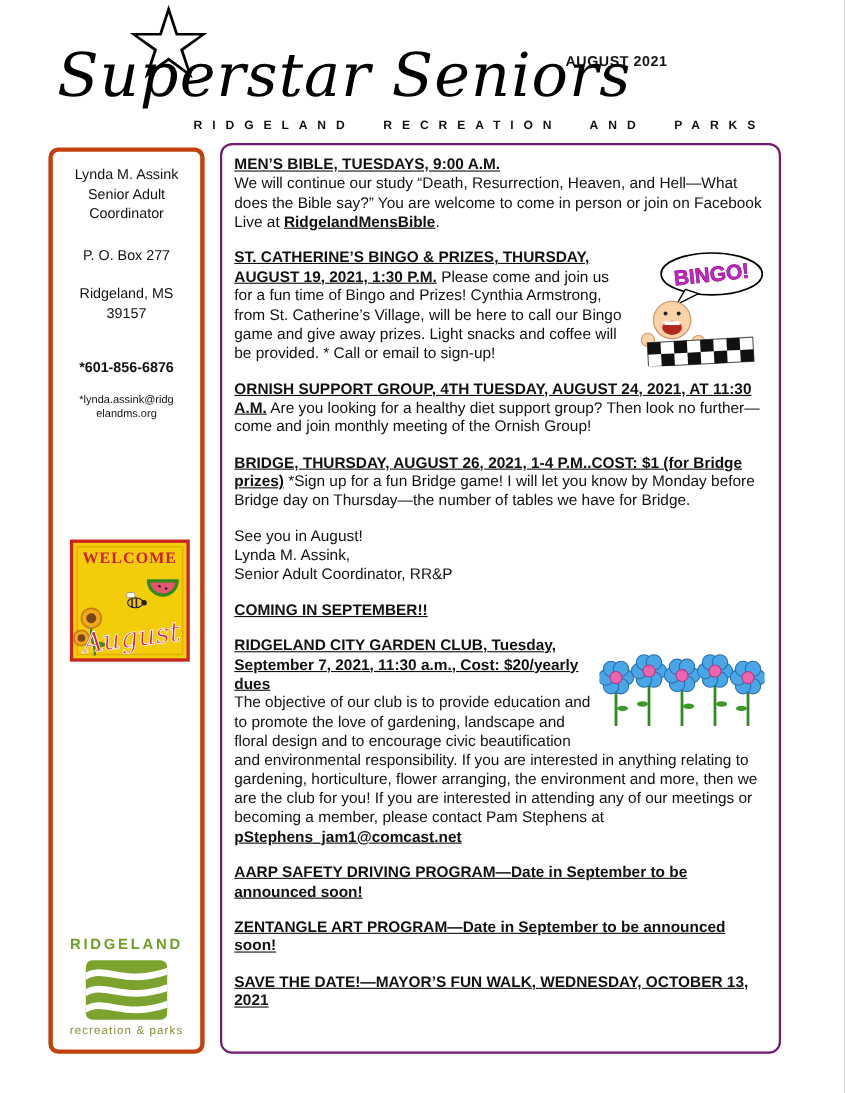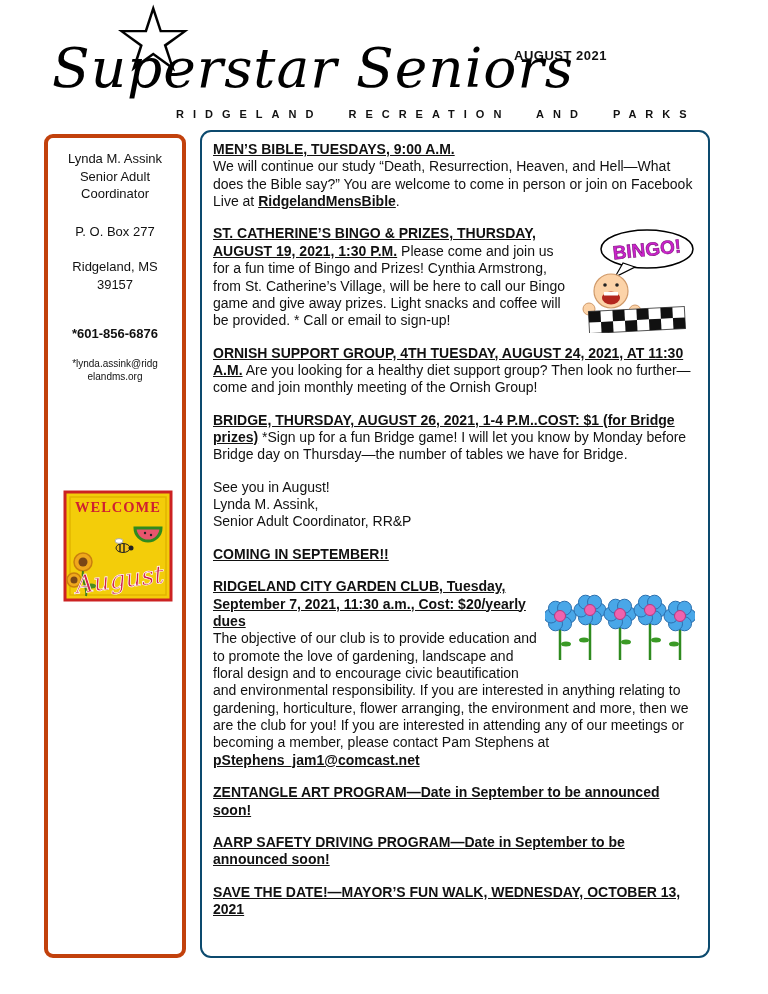--- a/index.html
+++ b/index.html
@@ -44,21 +44,21 @@
   .logo-name {
     font-size:13.5px; font-weight:bold; letter-spacing:2.5px; color:#6f9e28;
   }
   .logo-mark { margin:4px auto 2px auto; display:block; }
   .logo-tagline {
     font-size:10.5px; letter-spacing:1px; color:#8a8b3a;
   }
   
   .content {
     position:absolute; left:200px; top:130px; width:510px; height:828px;
-    border:2px solid #0c4a6e; border-radius:11px;
+    border:2px solid #701a75; border-radius:11px;
     padding:9px 13px 8px 11px; overflow:hidden;
     font-size:14px; line-height:1.24;
   }
   .content p { margin:0 0 15px 0; }
   .h   { font-weight:bold; text-decoration:underline; }
   .link{ font-weight:bold; text-decoration:underline; cursor:pointer; }
   .bingo-art   { float:right; width:118px; height:106px; margin:2px 0 4px 8px; }
   .flowers-art { float:right; width:150px; height:84px;  margin:2px 0 4px 8px; }
   .signoff { }
 </style>
@@ -104,20 +104,37 @@
         <circle cx="20" cy="72" r="4.5" fill="#7a4616"></circle>
         <circle cx="11" cy="90" r="7" fill="#f0a81c" stroke="#c97f0e" stroke-width="1.5"></circle>
         <circle cx="11" cy="90" r="3.5" fill="#7a4616"></circle>
         <path d="M20,81 C18,92 25,98 23,106" stroke="#3f7d1e" stroke-width="2" fill="none"></path>
         <ellipse cx="28" cy="96" rx="5" ry="2.5" fill="#4a8c22"></ellipse>
       </g>
 
       <text x="57" y="98" text-anchor="middle" font-family="DejaVu Serif, serif" font-style="italic" font-size="25" fill="#d0234f" stroke="#ffffff" stroke-width=".7" transform="rotate(-7 57 92)">August</text>
     </svg>
 
+    <div class="logo">
+      <div class="logo-name">RIDGELAND</div>
+      <svg class="logo-mark" width="76" height="56" viewBox="0 0 76 56">
+        <defs>
+            <clipPath id="lm">
+              <rect x="1" y="1" width="74" height="54" rx="6"></rect>
+            </clipPath>
+          </defs>
+        <rect x="1" y="1" width="74" height="54" rx="6" fill="#7ba32d"></rect>
+        <g clip-path="url(#lm)" stroke="#ffffff" stroke-width="6" fill="none">
+          <path d="M0,16 C18,4 36,26 78,10"></path>
+          <path d="M0,31 C18,19 36,41 78,25"></path>
+          <path d="M0,46 C18,34 36,56 78,40"></path>
+        </g>
+      </svg>
+      <div class="logo-tagline">recreation &amp; parks</div>
+    </div>
   </aside>
 
   <main class="content">
 
     <p>
       <span class="h">MEN’S BIBLE, TUESDAYS, 9:00 A.M.</span><br>
       <span>We will continue our study “Death, Resurrection, Heaven, and Hell—What does the Bible say?”   You are welcome to come in person or join on Facebook Live at </span><span class="link">RidgelandMensBible</span><span>.</span>
     </p>
 
     <p>
@@ -238,25 +255,25 @@
             <circle cx="75" cy="34" r="5.5"></circle>
           <circle cx="105" cy="30" r="5.5"></circle>
             <circle cx="135" cy="36" r="5.5"></circle>
         </g>
       </svg>
       <span class="h">RIDGELAND CITY GARDEN CLUB, Tuesday, September 7, 2021, 11:30 a.m., Cost:  $20/yearly dues</span><br>
       <span>The objective of our club is to provide education and to promote the love of gardening, landscape and floral design and to encourage civic beautification and environmental responsibility.  If you are interested in anything relating to gardening, horticulture, flower arranging, the environment and more, then we are the club for you!  If you are interested in attending any of our meetings or becoming a member, please contact Pam Stephens at </span><span class="link">pStephens_jam1@comcast.net</span>
     </p>
 
     <p>
+      <span class="h">AARP SAFETY DRIVING PROGRAM—Date in September to be announced soon!</span>
+    </p>
+
+    <p>
       <span class="h">ZENTANGLE ART PROGRAM—Date in September to be announced soon!</span>
-    </p>
-
-    <p>
-      <span class="h">AARP SAFETY DRIVING PROGRAM—Date in September to be announced soon!</span>
     </p>
 
     <p>
       <span class="h">SAVE THE DATE!—MAYOR’S FUN WALK, WEDNESDAY, OCTOBER 13, 2021</span>
     </p>
 
   </main>
 </div>
 
 </body></html>

